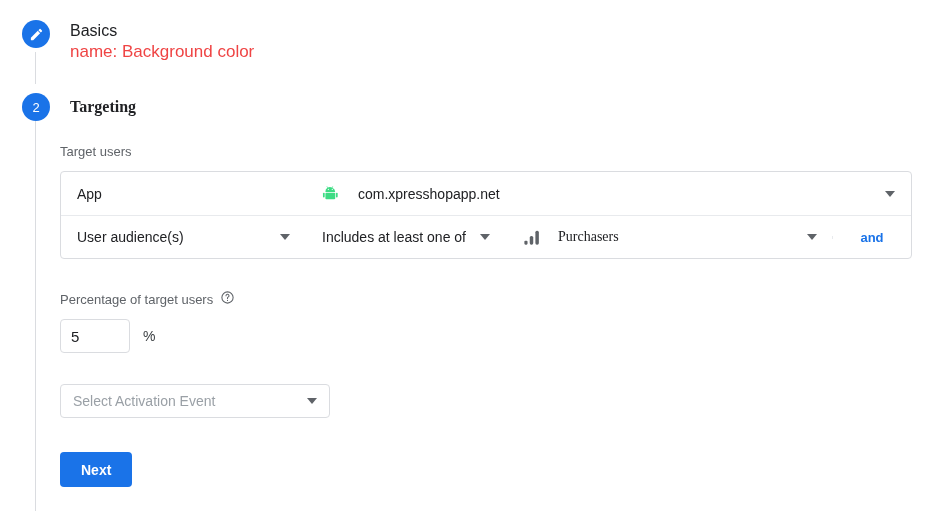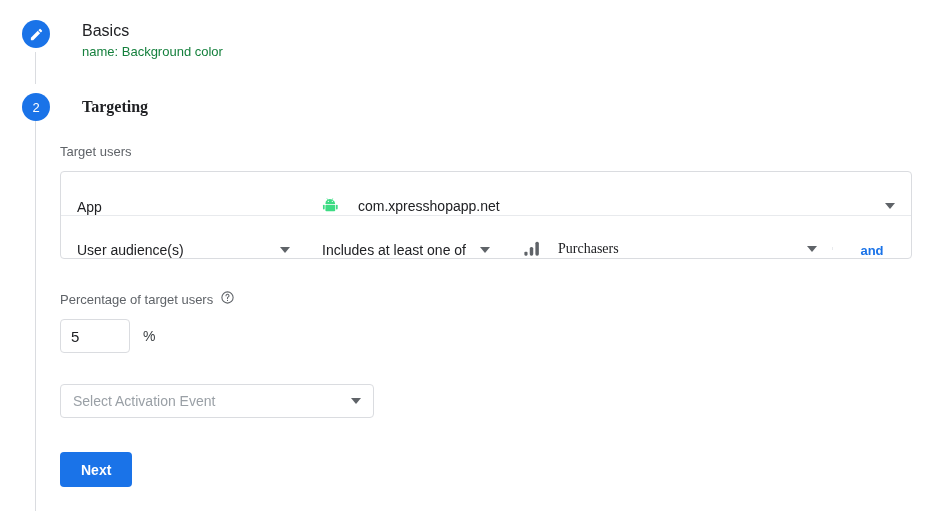--- a/index.html
+++ b/index.html
@@ -28,39 +28,39 @@
   .step-targeting { left: 22px; top: 93px; }
 
   .badge {
     width: 28px; height: 28px; border-radius: 50%;
     background: #1a73e8; color: #fff;
     display: flex; align-items: center; justify-content: center;
     font-size: 13px; line-height: 1; flex: 0 0 28px; position: relative; z-index: 2;
   }
   .badge svg { display:block; }
 
-  .step-text { margin-left: 32px; padding-top: 1px; }
+  .step-text { margin-left: 20px; padding-top: 1px; }
   .step-title { font-size: 16px; color: #202124; line-height: 20px; }
   .step-title.bold { font-weight: bold; padding-top: 3px; font-family: Liberation Serif, serif; }
-  .step-sub { font-size: 13px; color: #15803d; line-height: 18px; margin-top: 2px; }
+  .step-sub { font-size: 17px; color: #ef4444; line-height: 18px; margin-top: 2px; }
 
   
   .body { position: absolute; left: 60px; top: 144px; width: 860px; }
 
   .field-label {
     font-size: 13px; color: #5f6368; line-height: 16px;
     display: flex; align-items: center; gap: 7px;
   }
 
   
   .target-table {
     margin-top: 11px; width: 852px;
     border: 1px solid #dadce0; border-radius: 4px; background: #fff;
   }
-  .trow { display: flex; align-items: flex-end; height: 43px; }
+  .trow { display: flex; align-items: center; height: 43px; }
   .trow + .trow { border-top: 1px solid #e8eaed; }
   .tcell {
     display: flex; align-items: center; position: relative;
     padding: 0 16px; font-size: 14px; color: #202124; min-width: 0;
   }
   .tcell.divider::after {
     content: ""; position: absolute; right: 0; top: 8px; bottom: 8px;
     width: 1px; background: #e8eaed;
   }
   .c-app     { width: 245px; }
@@ -87,21 +87,21 @@
   .pct-input {
     width: 70px; height: 34px; border: 1px solid #dadce0; border-radius: 4px;
     padding: 0 10px; font-size: 15px; color: #202124;
     font-family: "Liberation Sans", sans-serif; background: #fff; outline: none;
   }
   .pct-sign { margin-left: 13px; font-size: 14px; color: #3c4043; }
 
   
   .act-block { margin-top: 31px; }
   .act-select {
-    margin-top: 10px; width: 314px; height: 34px;
+    margin-top: 10px; width: 270px; height: 34px;
     border: 1px solid #dadce0; border-radius: 4px; background: #fff;
     display: flex; align-items: center; padding: 0 12px;
     font-size: 14px; color: #9aa0a6; cursor: pointer;
   }
   .act-select .caret { border-top-color: #5f6368; }
 
   
   .next-btn {
     margin-top: 34px; height: 35px; min-width: 62px; padding: 0 21px;
     background: #1a73e8; color: #fff; border: none; border-radius: 4px;

